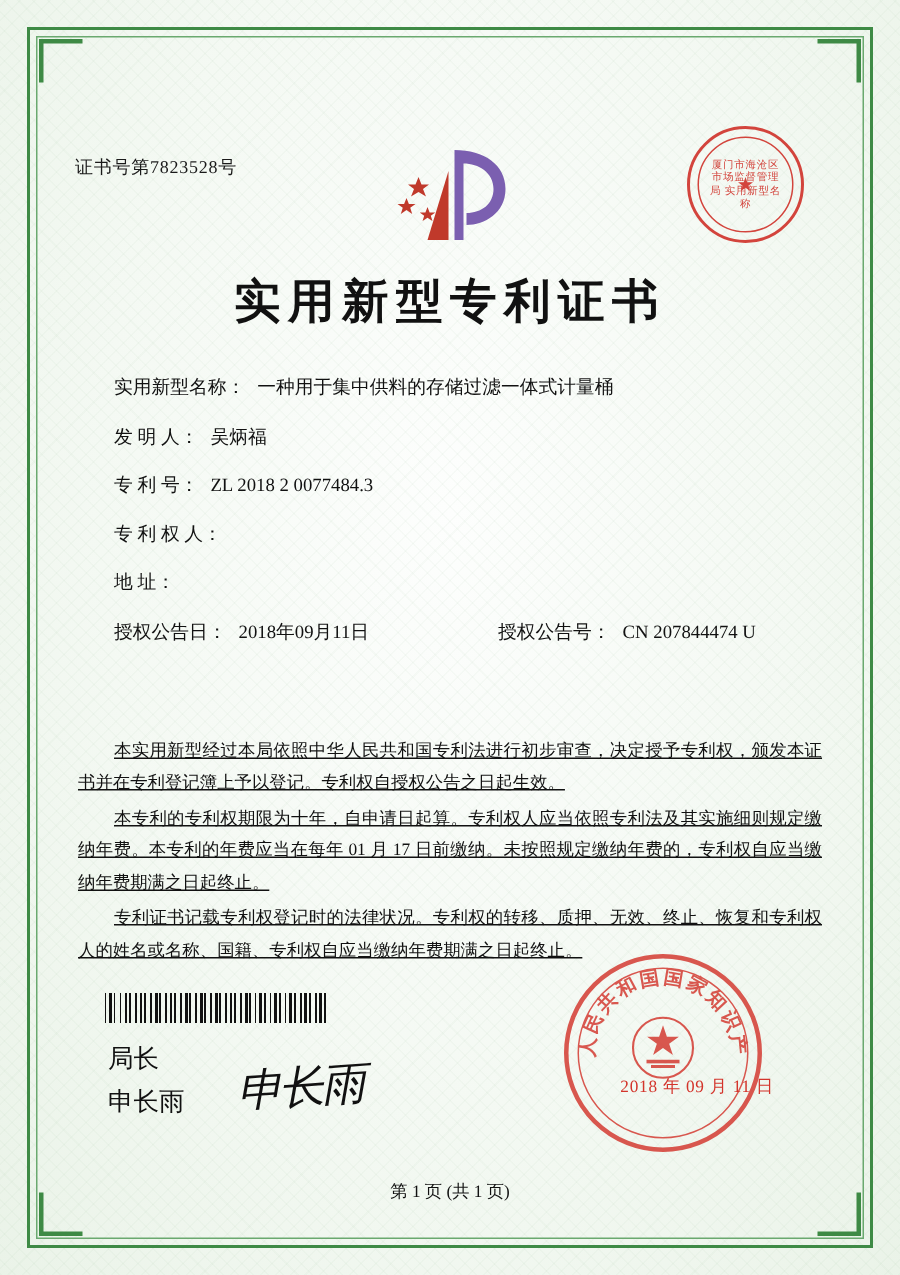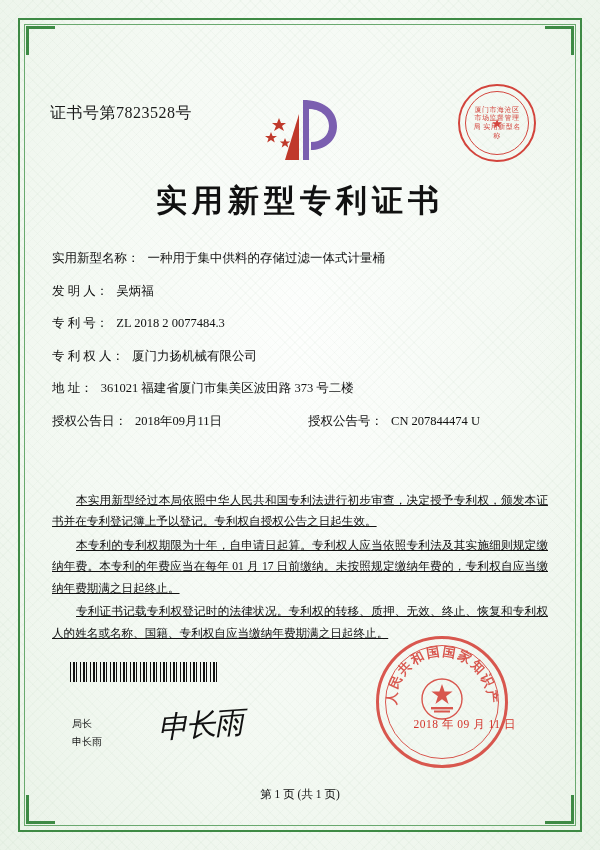--- a/index.html
+++ b/index.html
@@ -66,21 +66,21 @@
     top: 40px;
     right: 40px;
     bottom: 40px;
   }
 
   
   .cert-number {
     position: absolute;
     left: 10px;
     top: 63px;
-    font-size: 16px;
+    font-size: 12px;
     color: #1a1a1a;
     letter-spacing: 0.5px;
   }
 
   
   .emblem {
     position: absolute;
     left: 50%;
     top: 48px;
     transform: translateX(-50%);
@@ -150,20 +150,21 @@
     left: 12px;
     right: 12px;
     top: 210px;
   }
   .field-row {
     display: flex;
     align-items: baseline;
     margin-bottom: 15.5px;
     font-size: 12.5px;
     color: #111;
+    margin-left: 24px;
   }
   .field-label {
     white-space: pre;
     color: #111;
   }
   .field-value {
     margin-left: 8px;
     color: #111;
   }
   .field-row.split {
@@ -208,21 +209,21 @@
       #111 6px, #111 7px,
       transparent 7px, transparent 10px
     );
   }
 
   
   .sign-block {
     position: absolute;
     left: 32px;
     bottom: 60px;
-    font-size: 10px;
+    font-size: 17px;
     color: #111;
     line-height: 1.75;
   }
   .handwriting {
     position: absolute;
     left: 118px;
     bottom: 64px;
     font-family: "DejaVu Serif", serif;
     font-size: 30px;
     font-style: italic;
@@ -325,25 +326,23 @@
       <div class="field-row">
         <span class="field-label">发 明 人：</span>
         <span class="field-value">吴炳福</span>
       </div>
       <div class="field-row">
         <span class="field-label">专 利 号：</span>
         <span class="field-value">ZL 2018 2 0077484.3</span>
       </div>
       <div class="field-row">
         <span class="field-label">专 利 权 人：</span>
-        <span class="field-value">厦门力扬机械有限公司</span>
       </div>
       <div class="field-row">
         <span class="field-label">地 址：</span>
-        <span class="field-value">361021 福建省厦门市集美区波田路 373 号二楼</span>
       </div>
       <div class="field-row split">
         <span class="field-label">授权公告日：</span>
         <span class="field-value">2018年09月11日</span>
         <span class="second-group">
           <span class="field-label">授权公告号：</span>
           <span class="field-value">CN 207844474 U</span>
         </span>
       </div>
     </div>

